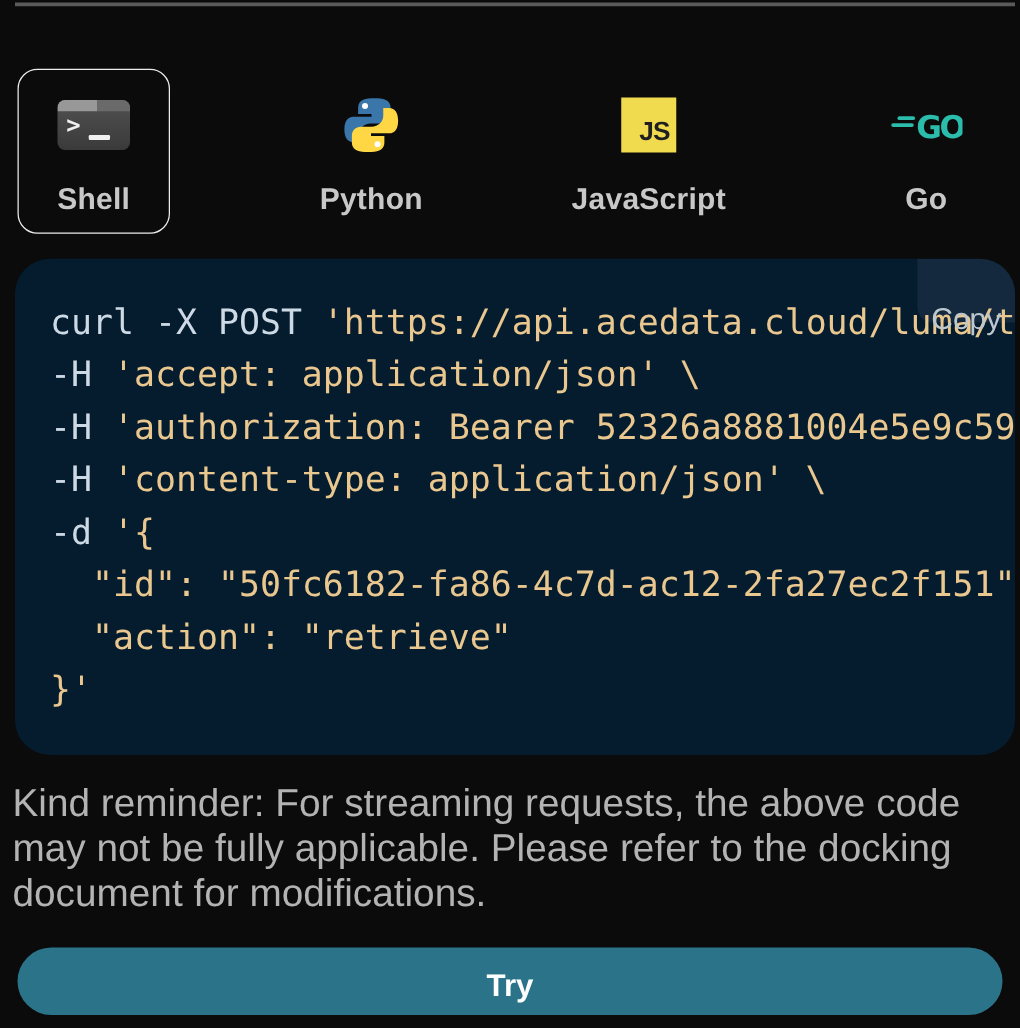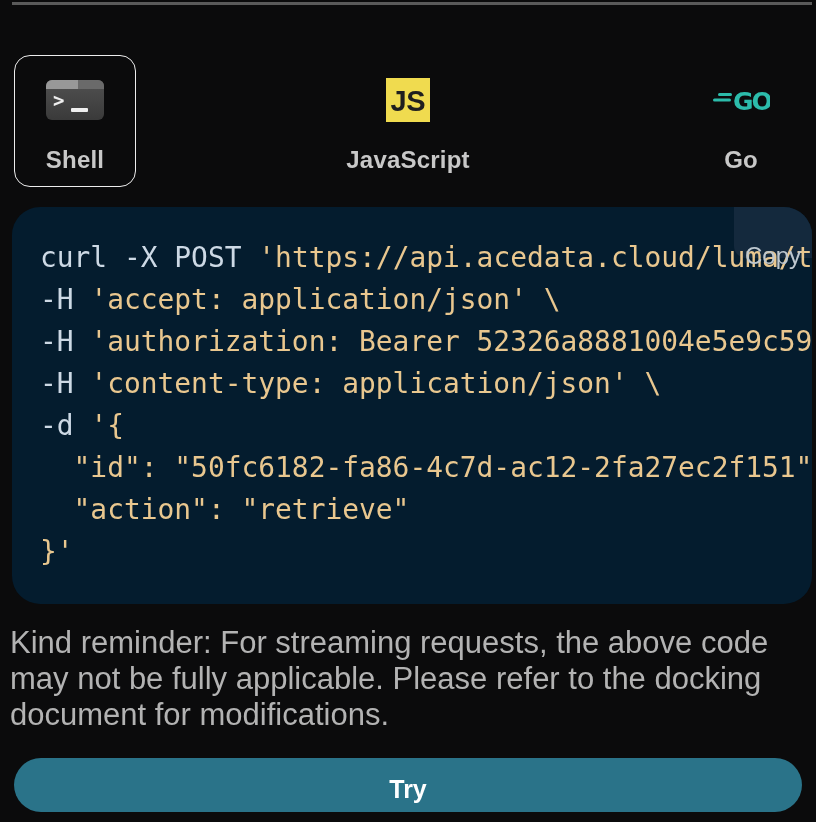--- a/index.html
+++ b/index.html
@@ -42,21 +42,21 @@
     background:linear-gradient(180deg,#515151 0%,#3a3a3a 100%)}
   .term-icon .bar{position:absolute;top:0;left:0;width:100%;height:9px;
     background:linear-gradient(90deg,#989898 0 55%,#6a6a6a 55% 100%)}
   .term-icon .chev{position:absolute;left:7px;top:11px;color:#efefef;font-weight:700;
     font-size:19px;font-family:"DejaVu Sans Mono",monospace;line-height:1}
   .term-icon .uscore{position:absolute;left:25px;top:28px;width:17px;height:4px;background:#efefef;border-radius:1px}
 
   
   .js-icon{width:44px;height:44px;background:var(--js-bg,#f0db4f);display:flex;
     align-items:flex-end;justify-content:flex-end;padding:0 5px 4px 0}
-  .js-icon span{font-size:29px;font-weight:700;color:#1f1f1f;letter-spacing:-.5px}
+  .js-icon span{font-size:21px;font-weight:700;color:#1f1f1f;letter-spacing:-.5px}
 
   
   .php-icon{width:64px;height:34px;border-radius:50%;
     background:radial-gradient(ellipse at 50% 30%, #9aa4d4 0%, #7b87c1 55%, #56629f 100%);
     border:1px solid #3a4170;
     display:flex;align-items:center;justify-content:center}
   .php-icon span{font-size:20px;font-weight:700;font-style:italic;color:#14173c;
     text-shadow:-1px -1px 0 #fff,1px -1px 0 #fff,-1px 1px 0 #fff,1px 1px 0 #fff}
 
   
@@ -105,20 +105,33 @@
     <div class="icon-box">
       <div class="term-icon">
         <div class="bar"></div>
         <span class="chev">&gt;</span>
         <span class="uscore"></span>
       </div>
     </div>
     <span class="tab-label">Shell</span>
   </div>
 
+  <div class="tab">
+    <div class="icon-box">
+      <svg width="48" height="48" viewBox="0 0 48 48">
+        <path fill="#3a76a9" d="M23.8 2.5c-6.6 0-10.3 2.8-10.3 7.4v5.3h10.7v2.2H9.8c-4.9 0-7.3 3.9-7.3 10.1 0 6.3 2.4 10.2 7.3 10.2h4.6v-6.3c0-5 4.2-8.7 9.2-8.7h8.7c4.2 0 7.2-3 7.2-7.2V9.9c0-4.5-3.8-7.4-10.4-7.4h-5.3z"></path>
+        <circle fill="#ffffff" cx="19" cy="8.7" r="2.4"></circle>
+        <g transform="rotate(180 24 24)">
+          <path fill="#ffd644" d="M23.8 2.5c-6.6 0-10.3 2.8-10.3 7.4v5.3h10.7v2.2H9.8c-4.9 0-7.3 3.9-7.3 10.1 0 6.3 2.4 10.2 7.3 10.2h4.6v-6.3c0-5 4.2-8.7 9.2-8.7h8.7c4.2 0 7.2-3 7.2-7.2V9.9c0-4.5-3.8-7.4-10.4-7.4h-5.3z"></path>
+          <circle fill="#ffffff" cx="19" cy="8.7" r="2.4"></circle>
+        </g>
+      </svg>
+    </div>
+    <span class="tab-label">Python</span>
+  </div>
 
   <div class="tab">
     <div class="icon-box">
       <div class="js-icon">
         <span>JS</span>
       </div>
     </div>
     <span class="tab-label">JavaScript</span>
   </div>
 

